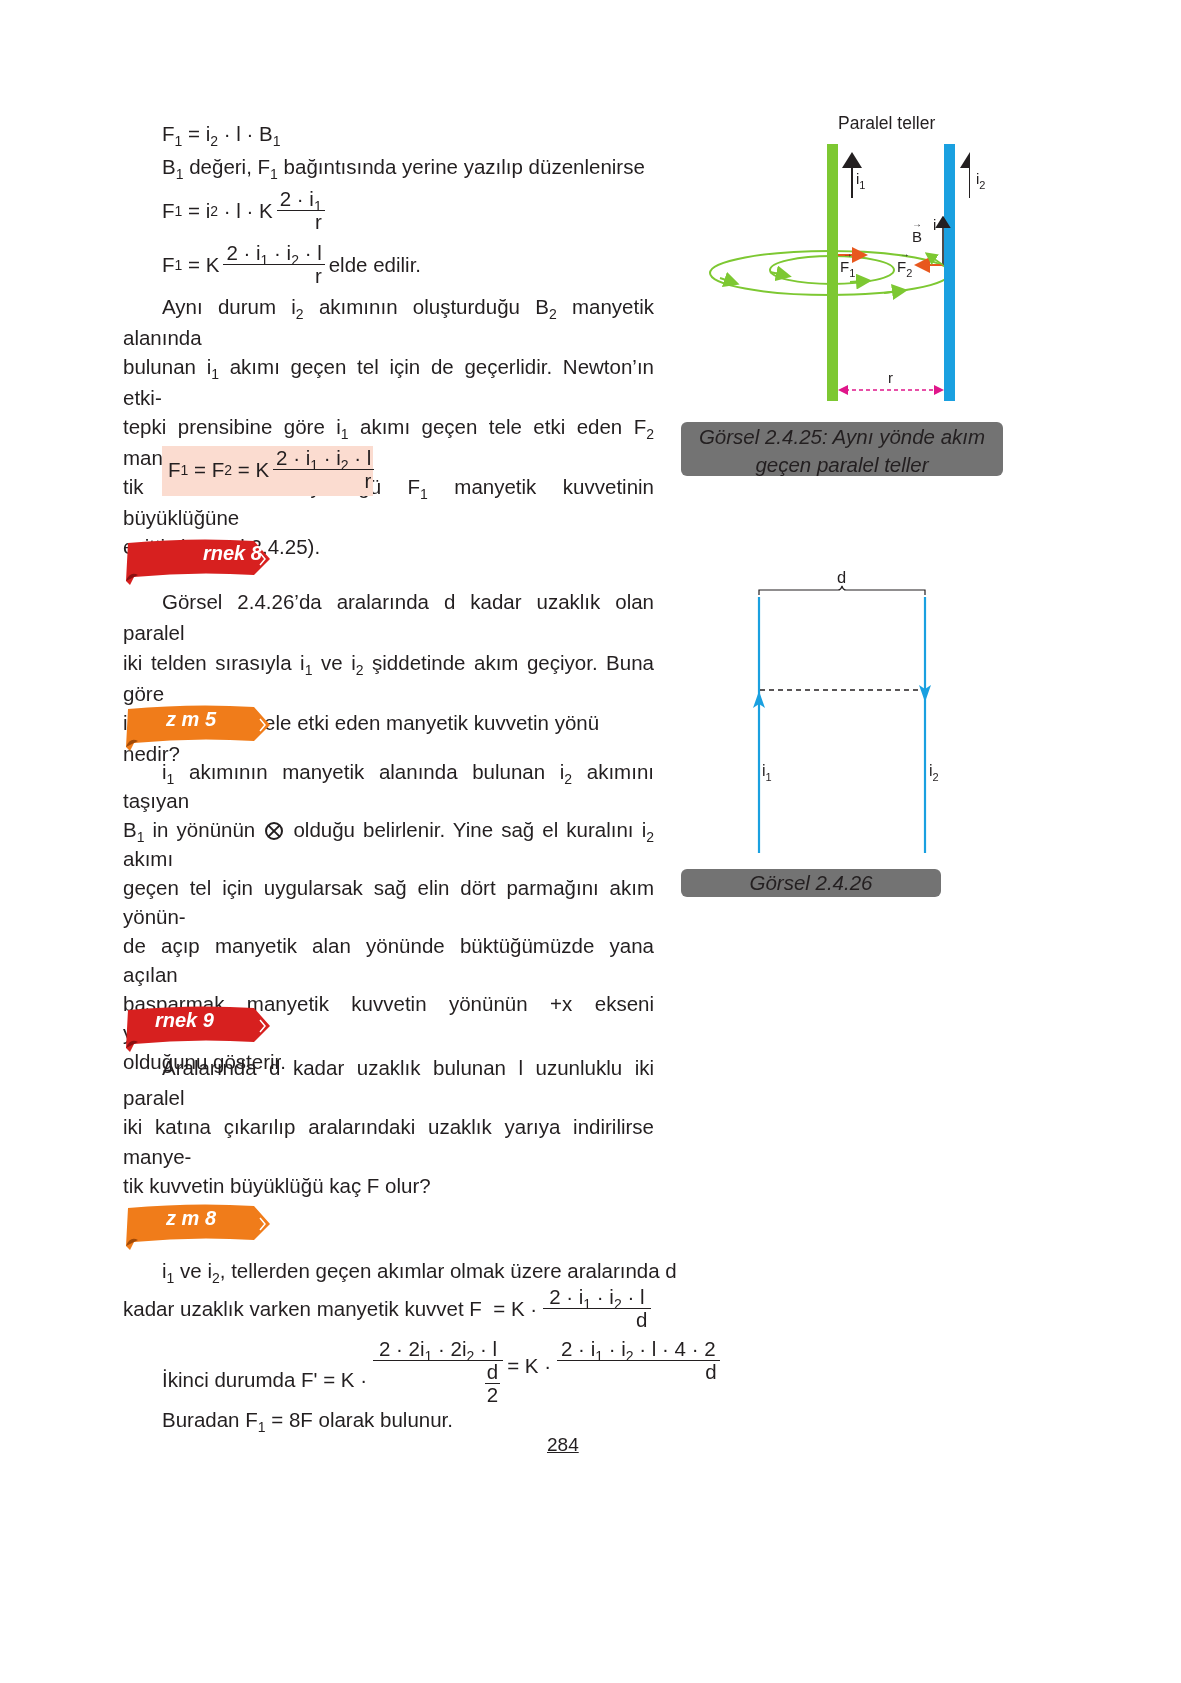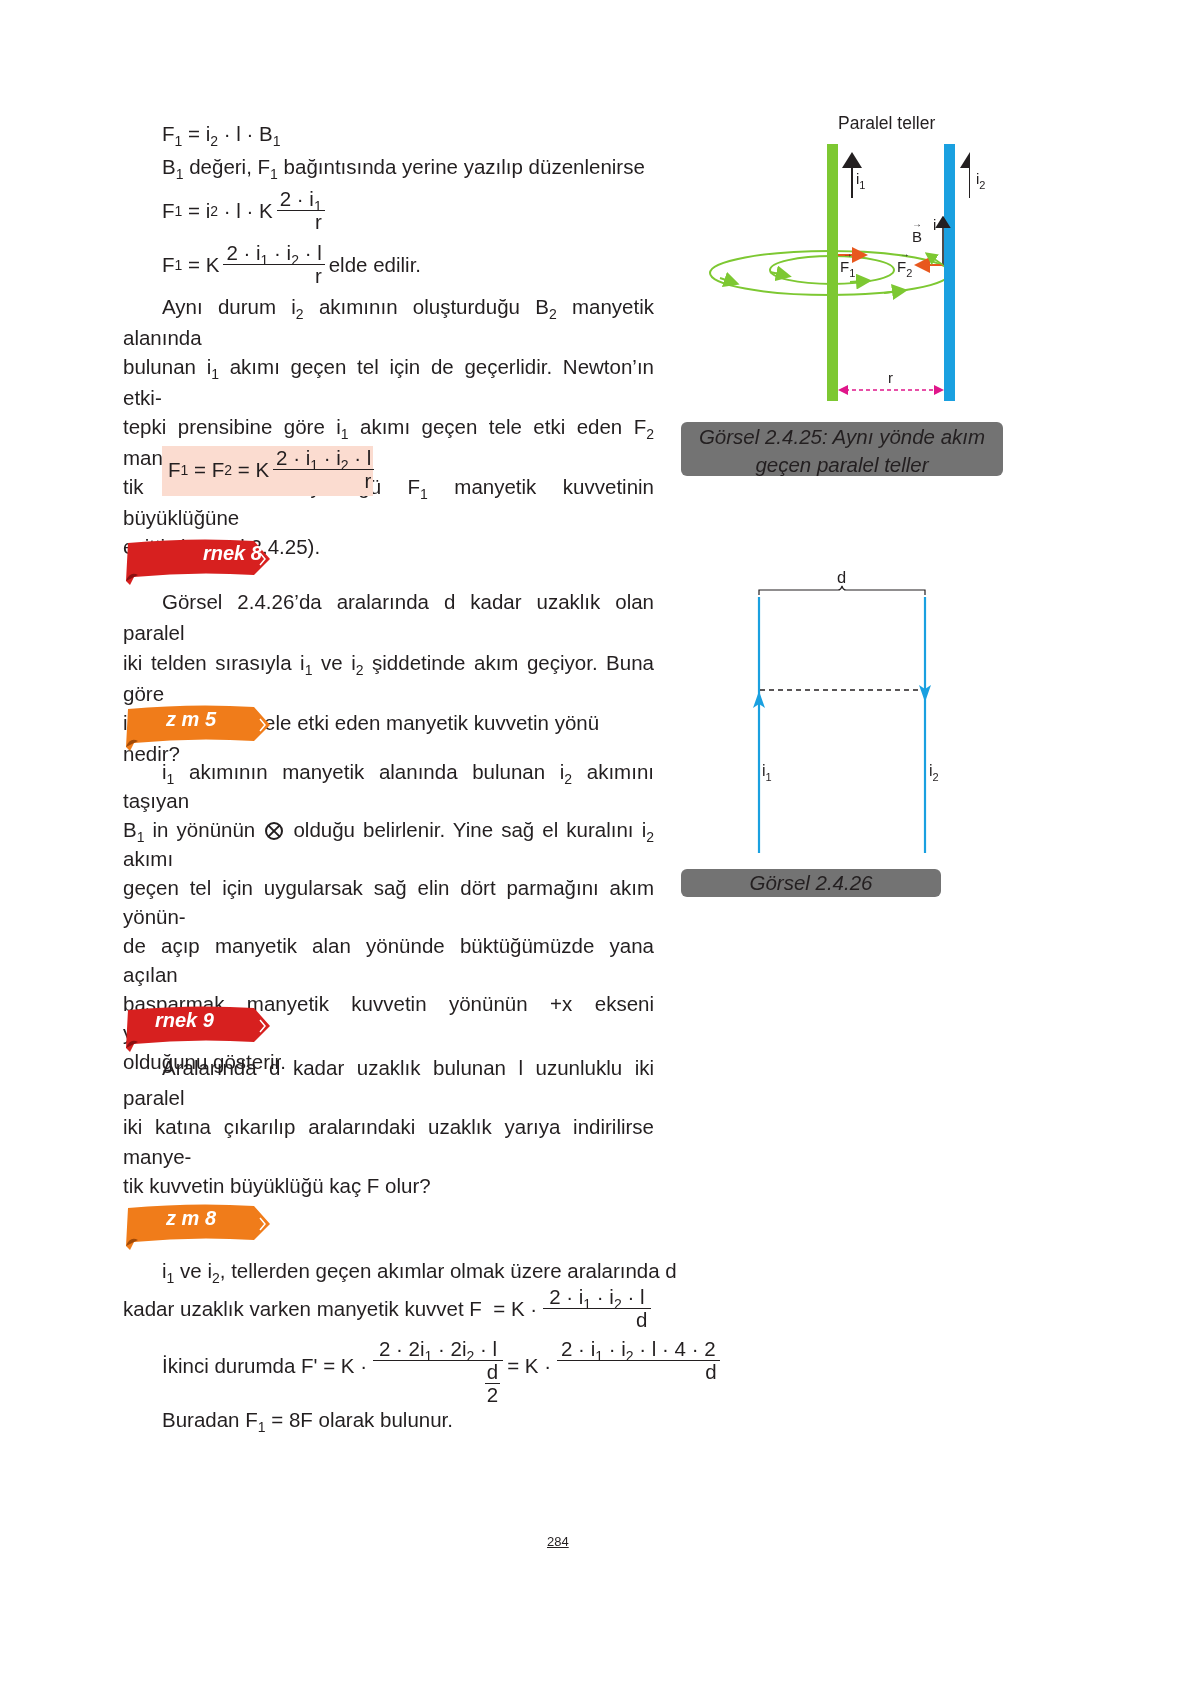--- a/index.html
+++ b/index.html
@@ -201,32 +201,32 @@
 
 <div class="abs txt" style="left:123px;top:1286px;display:flex;align-items:center;">
   <span style="white-space:pre">kadar uzaklık varken manyetik kuvvet F  = K ·</span>
   <span class="frac" style="margin-left:6px">
     <span class="num" style="padding:0 6px"><span>2 · i</span><sub>1</sub><span style="white-space:pre"> · i</span><sub>2</sub><span style="white-space:pre"> · l</span></span>
     <span class="den">d</span>
   </span>
 </div>
 
 <div class="abs txt" style="left:162px;top:1338px;display:flex;align-items:flex-start;">
-  <span style="white-space:pre;margin-top:12px">İkinci durumda F' = K ·</span>
+  <span style="white-space:pre;margin-top:26px">İkinci durumda F' = K ·</span>
   <span class="frac" style="vertical-align:top;margin-left:6px">
     <span class="num" style="padding:0 6px"><span>2 · 2i</span><sub>1</sub><span style="white-space:pre"> · 2i</span><sub>2</sub><span style="white-space:pre"> · l</span></span>
     <span class="den inner">
         <span class="n2">d</span>
         <span>2</span>
       </span>
   </span>
   <span style="white-space:pre;margin-top:12px">= K ·</span>
   <span class="frac" style="vertical-align:top;margin-left:6px">
     <span class="num" style="padding:0 4px"><span>2 · i</span><sub>1</sub><span style="white-space:pre"> · i</span><sub>2</sub><span style="white-space:pre"> · l · 4 · 2</span></span>
     <span class="den">d</span>
   </span>
 </div>
 
 <div class="abs txt" style="left:162px;top:1404px;">
   <span>Buradan F</span><sub>1</sub><span style="white-space:pre"> = 8F olarak bulunur.</span>
 </div>
 
-<div class="abs" style="left:547px;top:1534px;font-size:13px;text-decoration:underline;">284</div>
+<div class="abs" style="left:547px;top:1434px;font-size:19px;text-decoration:underline;">284</div>
 
 </body></html>

